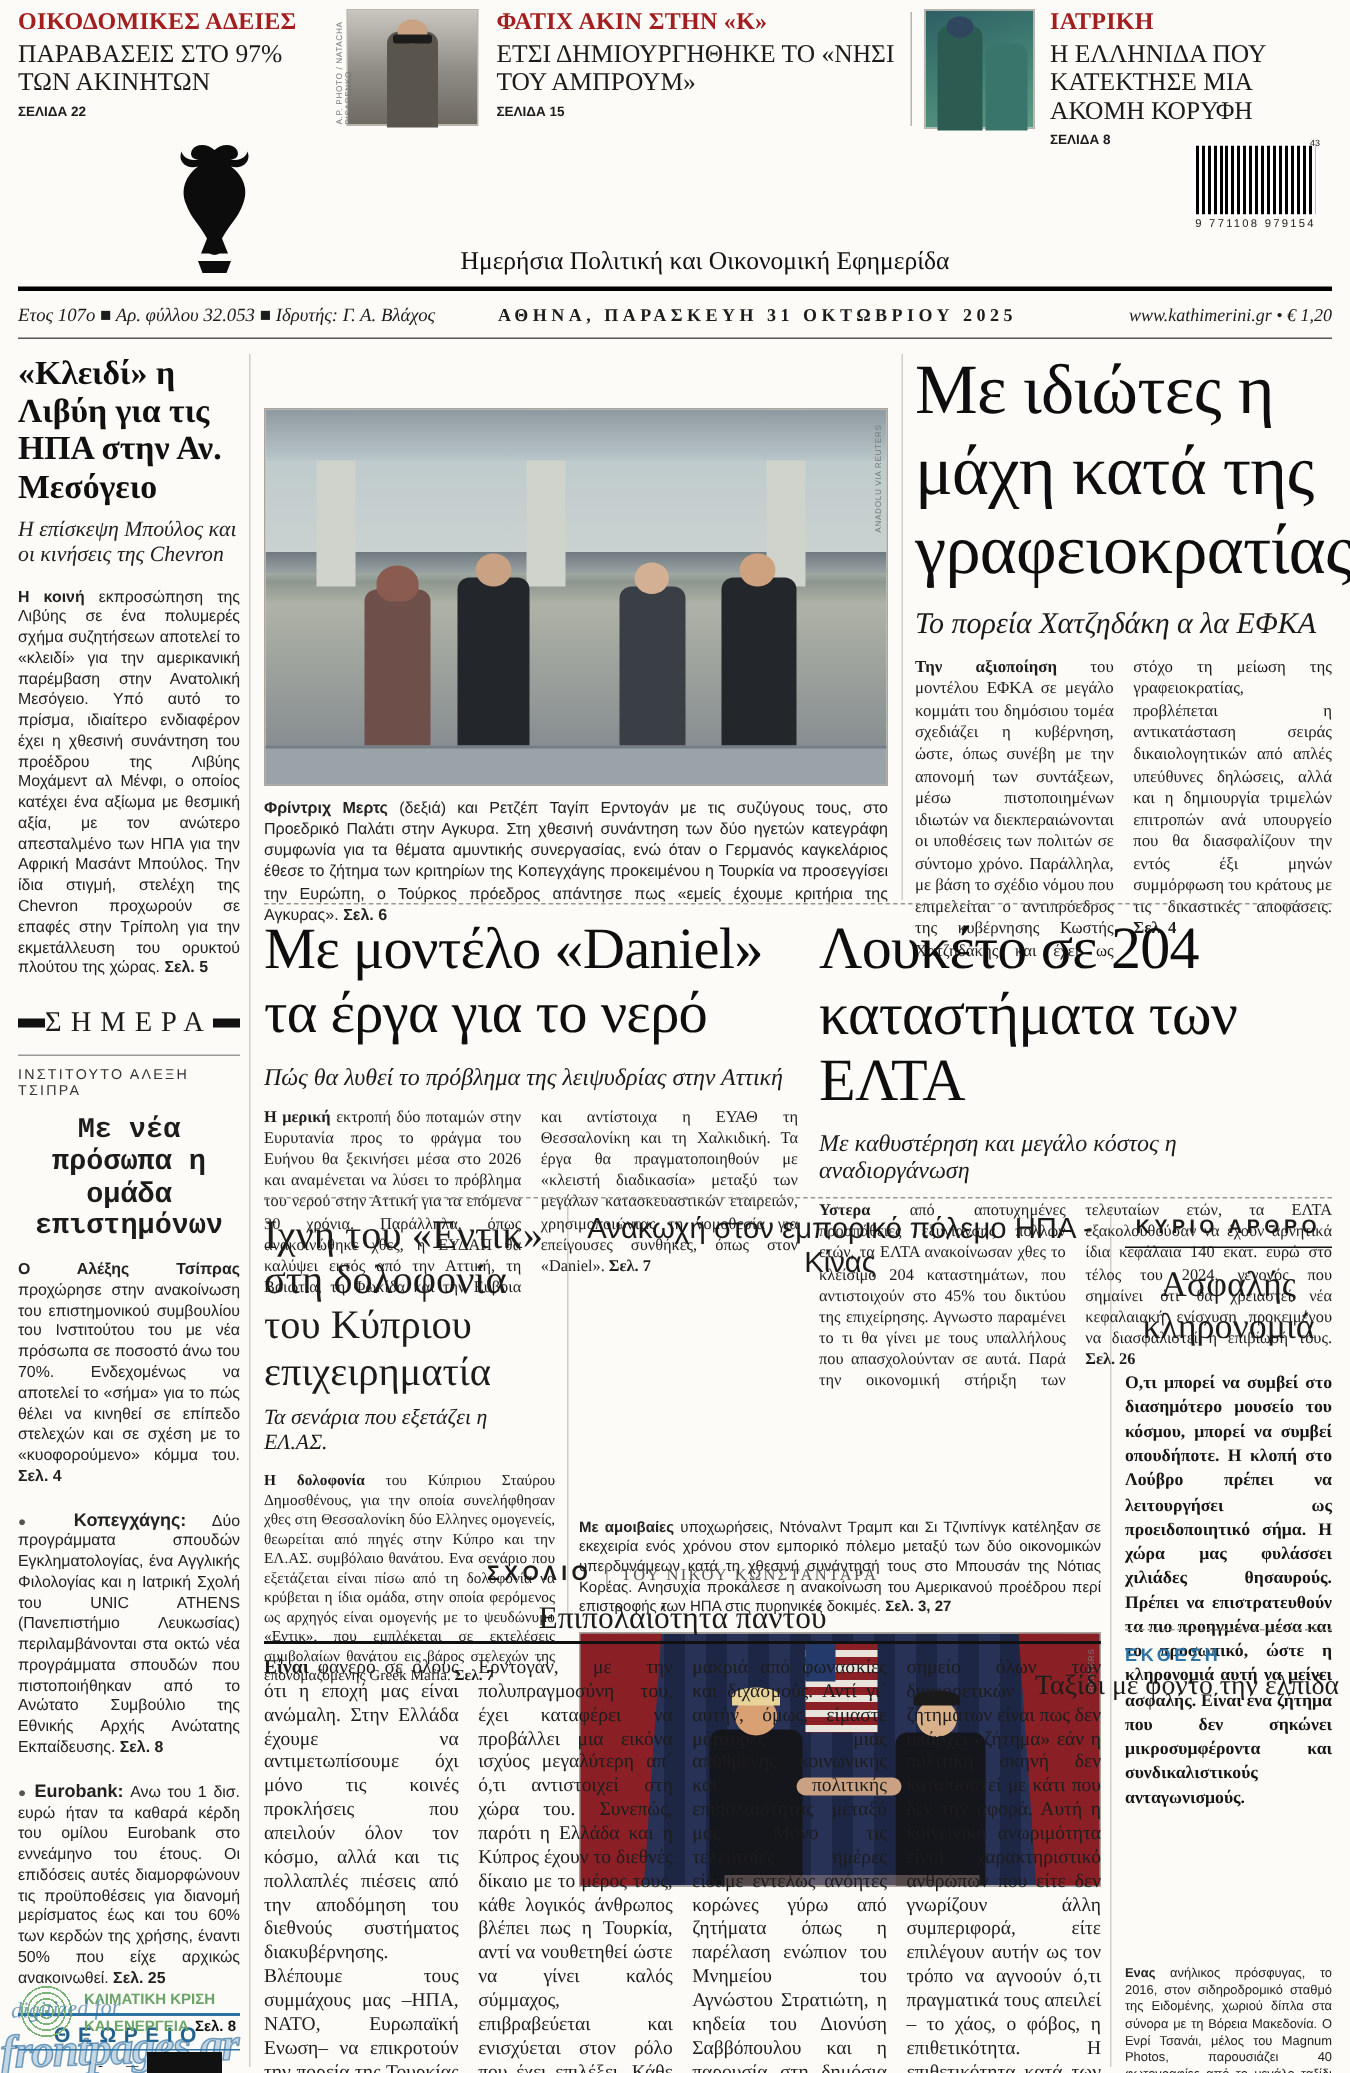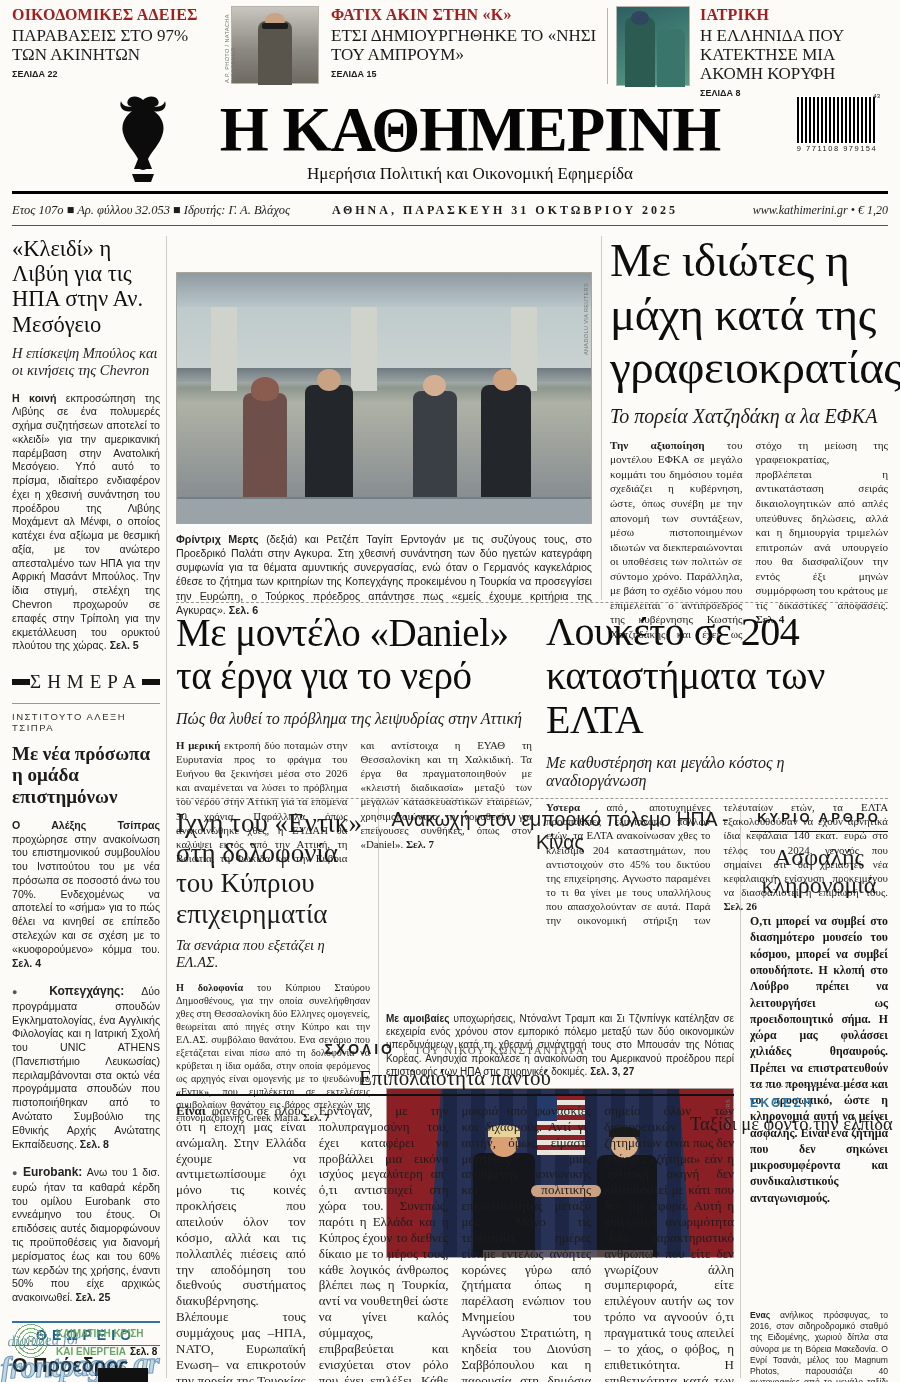--- a/index.html
+++ b/index.html
@@ -40,29 +40,29 @@
   .dl-center { flex:1; text-align:center; font-weight:bold; font-size:12px; letter-spacing:3px; }
   .dl-right { font-style:italic; font-size:12px; width:190px; text-align:right; }
 
   
   .vline { position:absolute; width:1px; background:#d2cdc2; }
   .dashes { position:absolute; border-top:1px dashed #9a968c; }
   .blackline { position:absolute; background:#111; }
 
   
   .rail { left:12px; top:236px; width:148px; height:1142px; overflow:hidden; }
-  .rail-h1 { font-size:22.5px; line-height:1.12; font-weight:400; color:#101010; }
+  .rail-h1 { font-size:22.5px; line-height:1.12; font-weight:700; color:#101010; }
   .rail-sub { font-style:italic; font-size:14.5px; line-height:1.2; margin-top:8px; color:#222; }
   .rail-body { font-family:"Liberation Sans",sans-serif; font-size:10.6px; line-height:1.3; margin-top:12px; color:#222; }
   .simera-bar { display:flex; align-items:center; justify-content:space-between; margin-top:18px; }
   .simera-bar .bar { width:30px; height:6px; background:#111; }
   .simera-word { font-size:19px; letter-spacing:6px; }
   .kicker-line { border-top:1px solid #999; margin-top:10px; padding-top:7px;
                  font-family:"Liberation Sans",sans-serif; font-size:9.5px; letter-spacing:1.5px; color:#333; }
-  .rail-h2 { font-family:Liberation Serif, serif; font-weight:bold; font-size:19px; line-height:1.12; margin-top:10px; }
+  .rail-h2 { font-family:Liberation Mono, monospace; font-weight:bold; font-size:19px; line-height:1.12; margin-top:10px;text-align:center; }
   .brief { font-family:"Liberation Sans",sans-serif; font-size:10.6px; line-height:1.3; margin-top:14px; color:#222; }
   .brief .lead { font-weight:bold; font-size:12px; }
   .bullet { color:#555; font-size:9px; }
   .theoreio { margin-top:16px; border-top:2px solid #2e74a3; border-bottom:1px solid #2e74a3; padding:4px 0 2px 0;
               text-align:center; color:#20618c; font-weight:bold; font-size:14px; letter-spacing:5px;
               font-family:Liberation Sans, sans-serif; }
   .theoreio-title { font-family:"Liberation Sans",sans-serif; font-weight:bold; font-size:20px; line-height:1.15; margin-top:8px; }
   .climate { position:absolute; left:12px; top:1322px; width:150px; display:flex; align-items:center; gap:6px; }
   .climate-logo { width:38px; height:38px; border-radius:50%;
       background:repeating-radial-gradient(circle at 50% 50%, #79b478 0 1px, rgba(0,0,0,0) 1px 4px); flex:0 0 auto; }
@@ -140,21 +140,20 @@
       <div class="teaser-page">ΣΕΛΙΔΑ 8</div>
     </div>
   </div>
 
   <div class="abs masthead">
     <svg width="62" height="90" viewBox="0 0 62 90" style="position:absolute;left:100px;top:2px;">
       <path fill="#0c0c0c" d="M31 6c-4-4-12-5-15 0-2 4 1 7 5 6-6 2-11-1-12-5-3 8 5 12 11 10-8 6-12 15-8 25 3 9 10 15 14 23l-4 10h18l-4-10c4-8 11-14 14-23 4-10 0-19-8-25 6 2 14-2 11-10-1 4-6 7-12 5 4 1 7-2 5-6-3-5-11-4-15 0z"></path>
       <circle cx="31" cy="70" r="6" fill="#0c0c0c"></circle>
       <path fill="#0c0c0c" d="M20 80h22l-3 8H23z"></path>
     </svg>
-    <div class="mast-title">Η ΚΑΘΗΜΕΡΙΝΗ</div>
     <div class="mast-sub">Ημερήσια Πολιτική και Οικονομική Εφημερίδα</div>
     <div class="barcode-wrap">
       <span class="barcode-issue">43</span>
       <div class="barcode"></div>
       <div class="barcode-num">9 771108 979154</div>
     </div>
   </div>
 
   <div class="abs dateline">
     <div class="dl-left">Ετος 107ο ■ Αρ. φύλλου 32.053 ■ Ιδρυτής: Γ. Α. Βλάχος</div>

